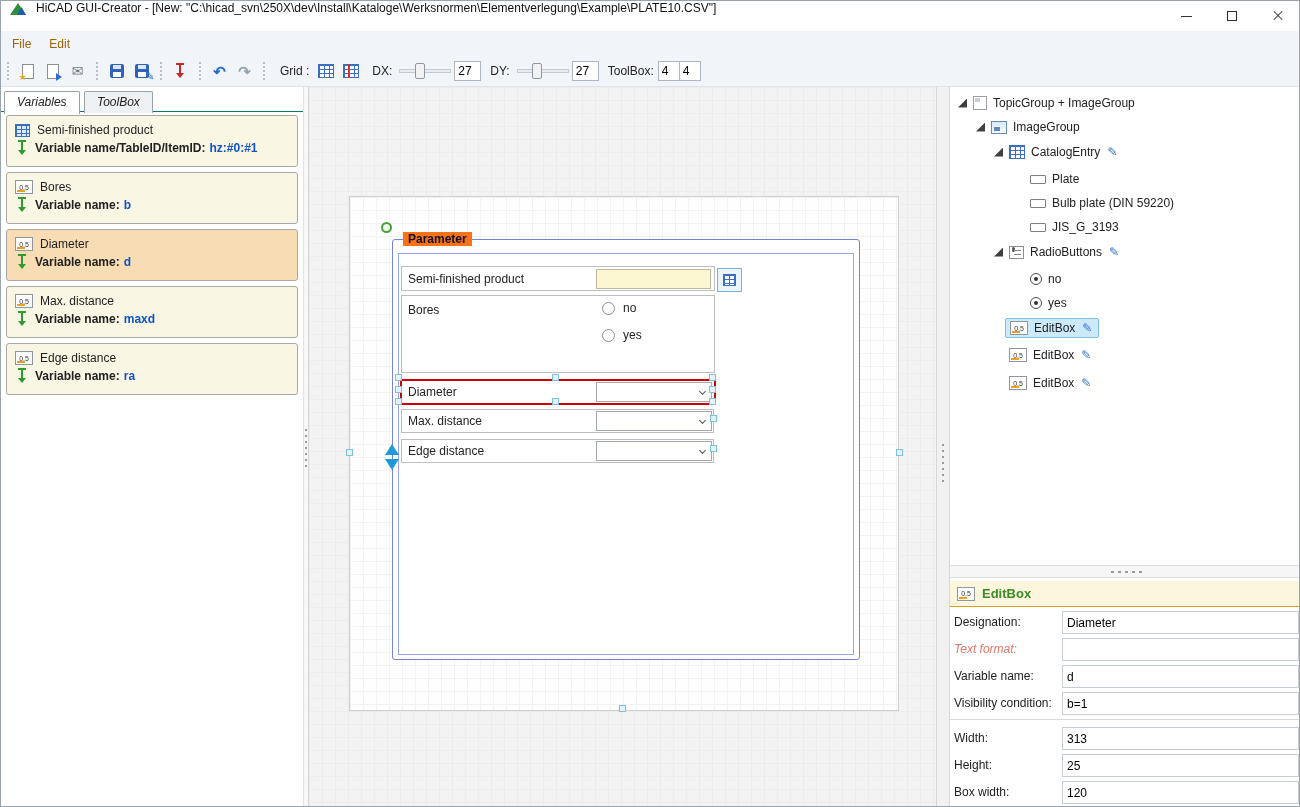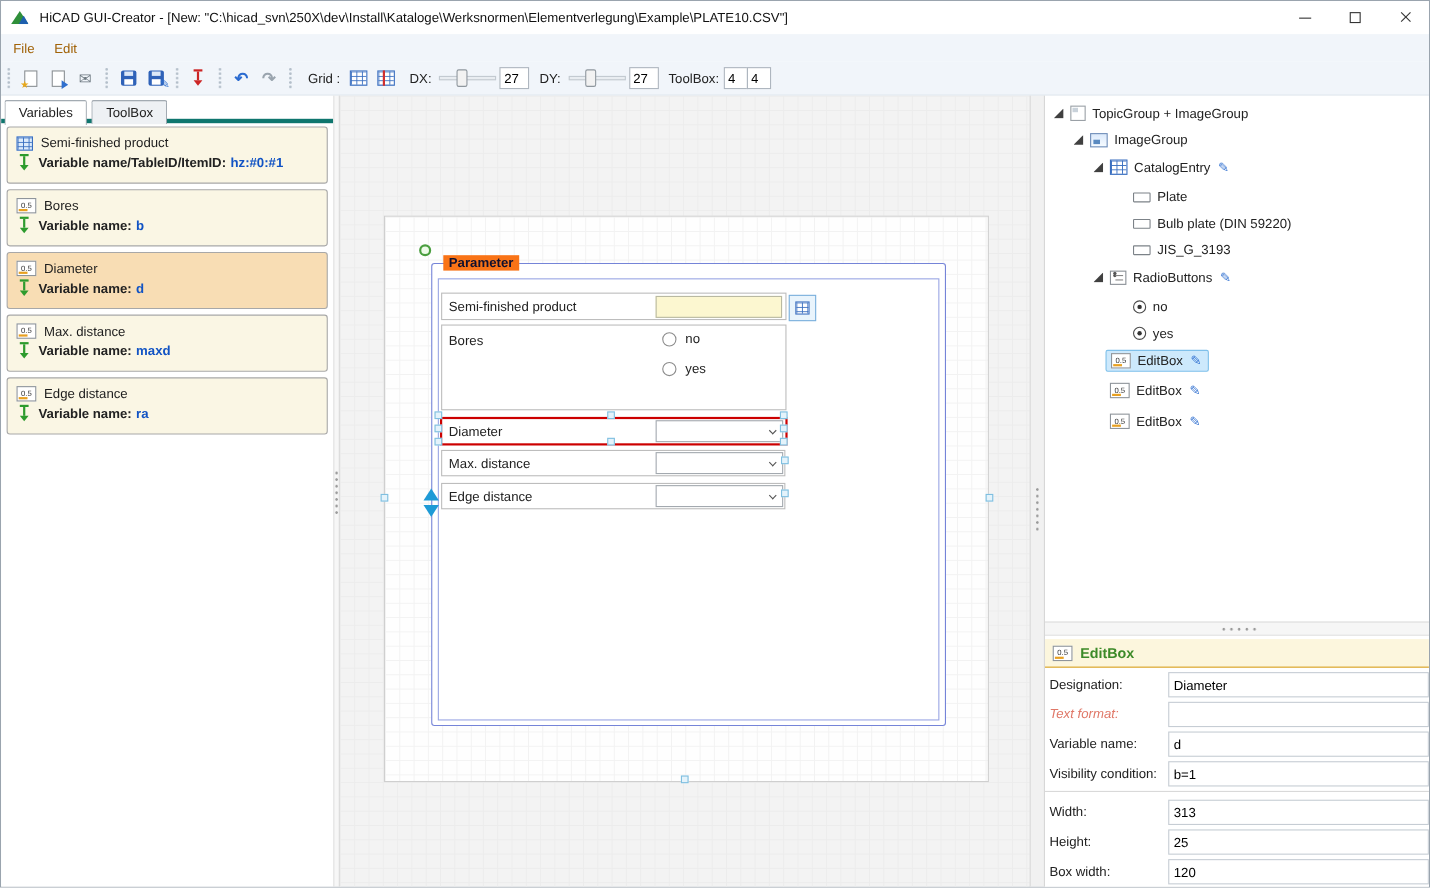--- a/index.html
+++ b/index.html
@@ -1,20 +1,20 @@
 <!DOCTYPE html>
 <html><head>
 <meta charset="utf-8">
 <style>
   * { box-sizing: border-box; margin: 0; padding: 0; }
   body { font-family: "Liberation Sans", sans-serif; font-size: 12px; color: #222; background: #fff; }
   #window { position: relative; width: 1300px; height: 807px; overflow: hidden; background: #fff; border: 1px solid #9aa4ae; }
 
   
-  .titlebar { position: absolute; left: 0; top: 0; width: 1300px; height: 30px; background: #fff; display: flex; align-items: center; }
+  .titlebar { position: absolute; left: 0; top: 0; width: 1300px; height: 30px; background: #fff; display: flex; }
   .app-icon { width: 16px; height: 16px; margin-left: 9px; position: relative; }
   .app-icon .a1 { position: absolute; left: 0; top: 2px; width: 16px; height: 12px; background: #2f8f3a; clip-path: polygon(0 100%, 50% 0, 100% 100%); }
   .app-icon .a2 { position: absolute; left: 7px; top: 6px; width: 9px; height: 8px; background: #1d5fae; clip-path: polygon(0 100%, 50% 0, 100% 100%); }
   .title-text { margin-left: 10px; color: #111; white-space: nowrap; }
   .win-controls { position: absolute; right: 0; top: 0; height: 30px; display: flex; }
   .win-btn { width: 46px; height: 30px; display: flex; align-items: center; justify-content: center; }
   .ic-min { width: 11px; height: 1px; background: #333; }
   .ic-max { width: 10px; height: 10px; border: 1px solid #333; }
   .ic-close { position: relative; width: 12px; height: 12px; }
   .ic-close i { position: absolute; left: 0; top: 5px; width: 12px; height: 1px; background: #333; }
@@ -52,21 +52,21 @@
   .needle.red .n-head { border-top-color: #cc2525; }
   .needle.green .n-bar, .needle.green .n-stem { background: #2d9b2d; }
   .needle.green .n-head { border-top-color: #2d9b2d; }
   .ic-undo { font-size: 15px; font-weight: bold; color: #2b6bd0; line-height: 1; }
   .ic-redo { font-size: 15px; font-weight: bold; color: #9aa4ae; line-height: 1; }
   .grid-ic { width: 16px; height: 14px; border: 1px solid #3a6fc0; background-color: #fff; background-image: linear-gradient(#3a6fc0 1px, transparent 1px), linear-gradient(90deg, #3a6fc0 1px, transparent 1px); background-size: 5px 4px; position: relative; }
   .grid-ic .redline { position: absolute; left: 4px; top: -1px; width: 2px; height: 14px; background: #d03030; }
 
   
   .left-panel { position: absolute; left: 0; top: 86px; width: 302px; height: 721px; background: #fff; }
-  .tabbar { position: absolute; left: 0; top: 3px; width: 100%; height: 22px; border-bottom: 4px solid #0f766e; padding-left: 3px; }
+  .tabbar { position: absolute; left: 0; top: 3px; width: 100%; height: 22px; border-bottom: 1px solid #0f766e; padding-left: 3px; font-style: italic; }
   .tab { display: inline-block; vertical-align: bottom; padding: 3px 12px 4px 12px; border: 1px solid #9aa2aa; border-bottom: none; border-radius: 2px 2px 0 0; background: #eef1f4; color: #222; position: relative; margin-right: 1px; }
   .tab.active { background: #fff; z-index: 2; top: 1px; padding-bottom: 5px; }
   .cards { position: absolute; left: 5px; top: 28px; right: 5px; }
   .card { height: 52px; border: 1px solid #a8a8a8; border-radius: 3px; background: #faf6e4; margin-bottom: 5px; padding: 7px 8px 0 8px; }
   .card.selected { background: #f8ddb4; }
   .card-line1 { display: flex; align-items: center; gap: 7px; }
   .card-title { color: #1d1d1d; }
   .card-line2 { display: flex; align-items: center; margin-top: 3px; padding-left: 2px; }
   .meta-label { font-weight: bold; margin-left: 7px; white-space: nowrap; }
   .meta-value { font-weight: bold; color: #1153c4; margin-left: 4px; }

